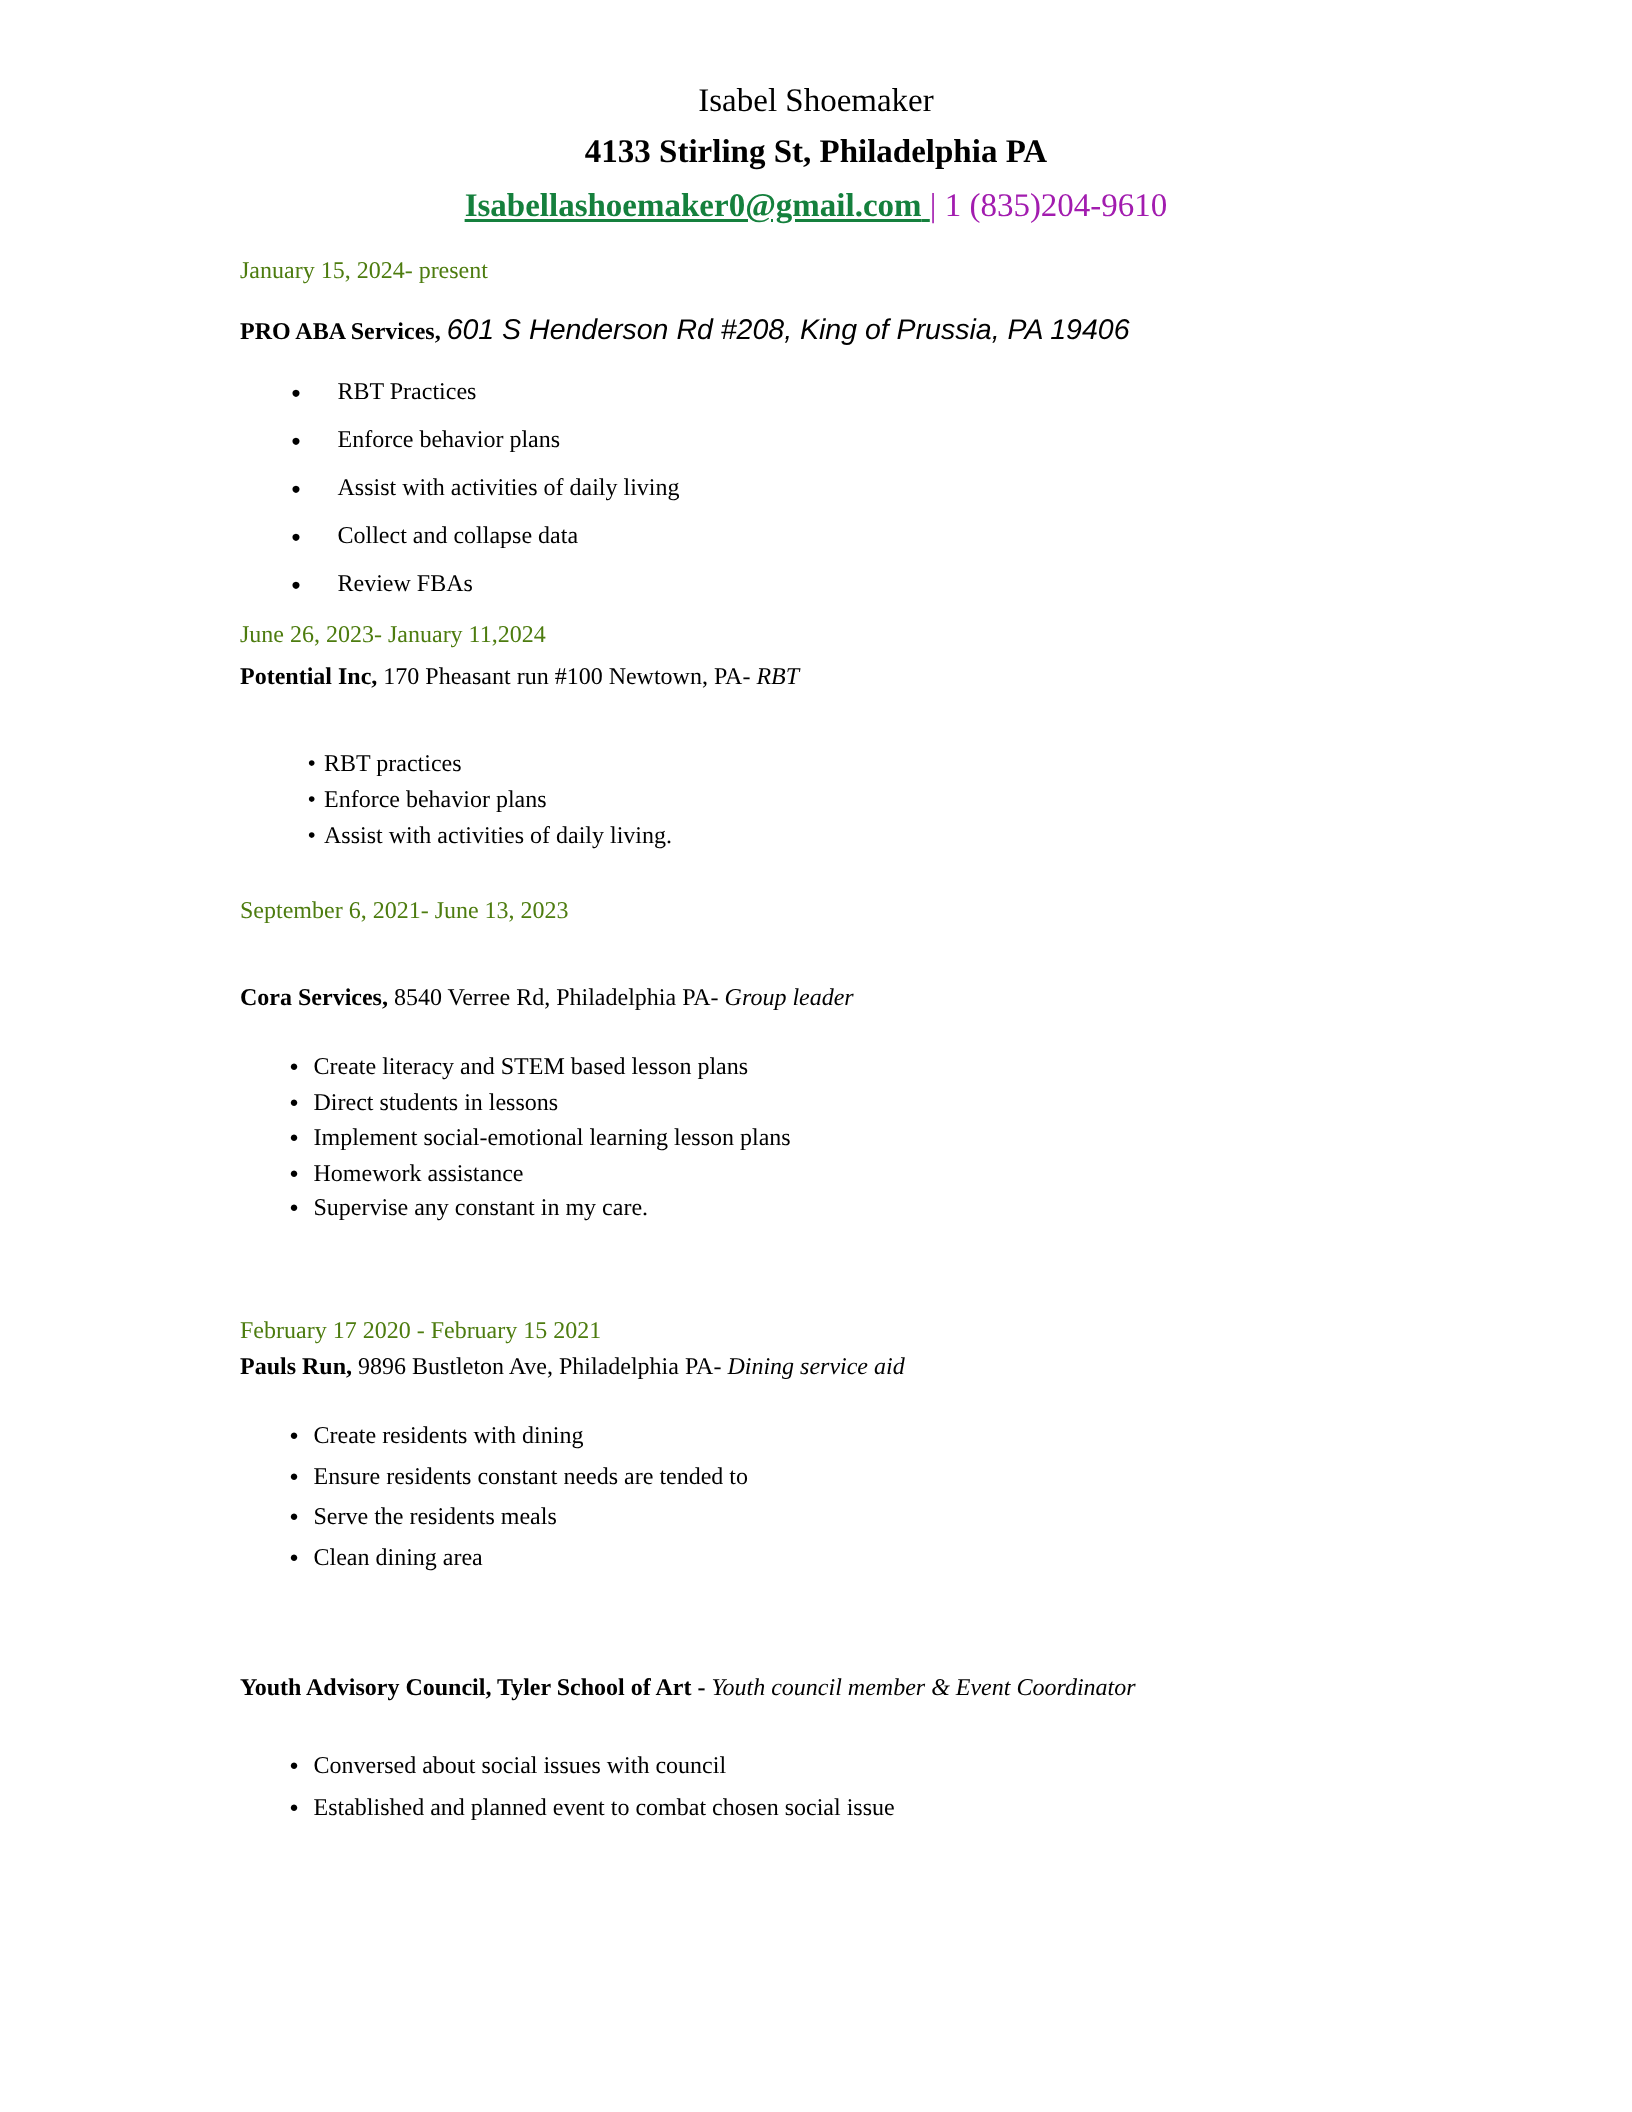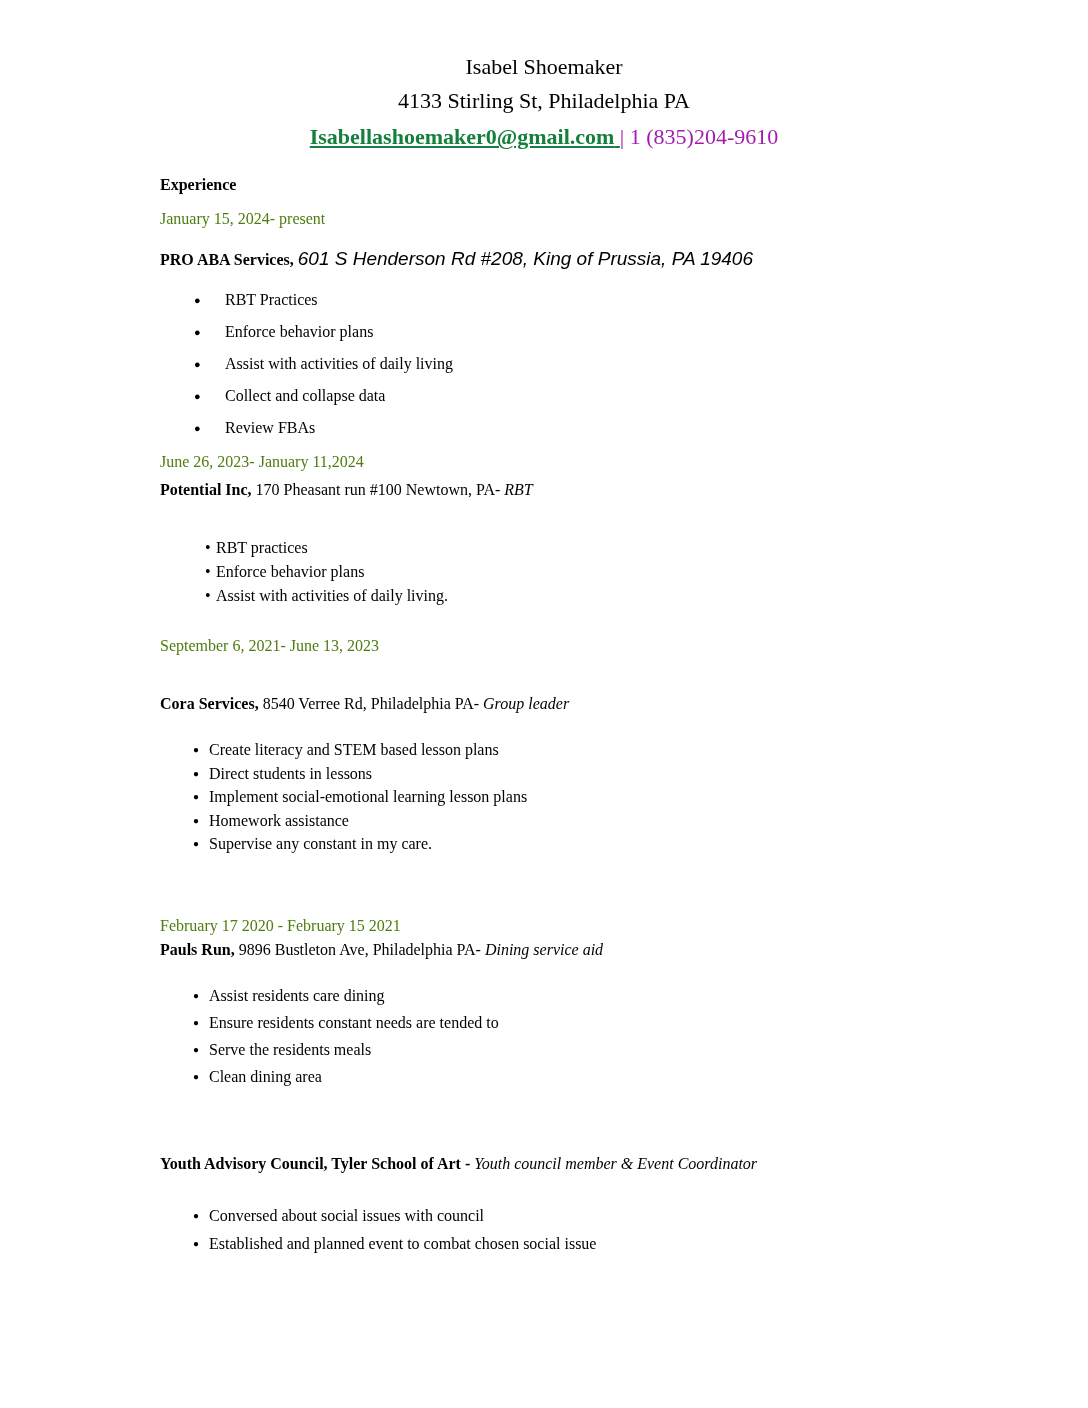--- a/index.html
+++ b/index.html
@@ -6,21 +6,21 @@
   html, body { margin: 0; padding: 0; background: #ffffff; }
   .page {
     width: 1088px; height: 1260px;
     margin: 0 auto; background: #ffffff;
     font-family: "Liberation Serif", serif;
     color: #000000; overflow: hidden; position: relative;
   }
   
   .header { text-align: center; padding-top: 50px; font-size: 22px; }
   .name  { line-height: 34px; }
-  .addr  { line-height: 33px; }
+  .addr  { line-height: 33px; font-weight: bold; }
   .contact { line-height: 40px; }
   .email {
     color: #15803d; font-weight: bold;
     text-decoration: underline; cursor: pointer;
   }
   .email::after { content: "\00a0"; }
   .phone { color: #a21caf; }
   
   .content { margin: 0 110px 0 160px; font-size: 16px; }
   .h-exp { font-size: 16px; font-weight: bold; margin: 18px 0 0 0; line-height: 20px; }
@@ -65,21 +65,20 @@
 <div class="page">
 
   <header class="header">
     <div class="name">Isabel Shoemaker</div>
     <div class="addr">4133 Stirling St, Philadelphia PA</div>
     <div class="contact"><a class="email">Isabellashoemaker0@gmail.com</a><span class="phone">| 1 (835)204-9610</span></div>
   </header>
 
   <main class="content">
 
-    <h2 class="h-exp">Experience</h2>
 
     <section>
       <div class="date date-1">January 15, 2024- present</div>
       <p class="jobline job-1"><span class="co">PRO ABA Services,</span> <span class="loc-sans">601 S Henderson Rd #208, King of Prussia, PA 19406</span></p>
       <ul class="list-a">
         <li>RBT Practices</li>
         <li>Enforce behavior plans</li>
         <li>Assist with activities of daily living</li>
         <li>Collect and collapse data</li>
         <li>Review FBAs</li>
@@ -105,21 +104,21 @@
         <li>Implement social-emotional learning lesson plans</li>
         <li>Homework assistance</li>
         <li>Supervise any constant in my care.</li>
       </ul>
     </section>
 
     <section>
       <div class="date date-4">February 17 2020 - February 15 2021</div>
       <p class="jobline job-4"><span class="co">Pauls Run,</span> <span class="loc">9896 Bustleton Ave, Philadelphia PA-</span> <span class="role">Dining service aid</span></p>
       <ul class="list-d">
-        <li>Assist residents care dining</li>
+        <li>Create residents with dining</li>
         <li>Ensure residents constant needs are tended to</li>
         <li>Serve the residents meals</li>
         <li>Clean dining area</li>
       </ul>
     </section>
 
     <section>
       <p class="jobline job-5"><span class="co">Youth Advisory Council, Tyler School of Art -</span> <span class="role">Youth council member &amp; Event Coordinator</span></p>
       <ul class="list-e">
         <li>Conversed about social issues with council</li>

